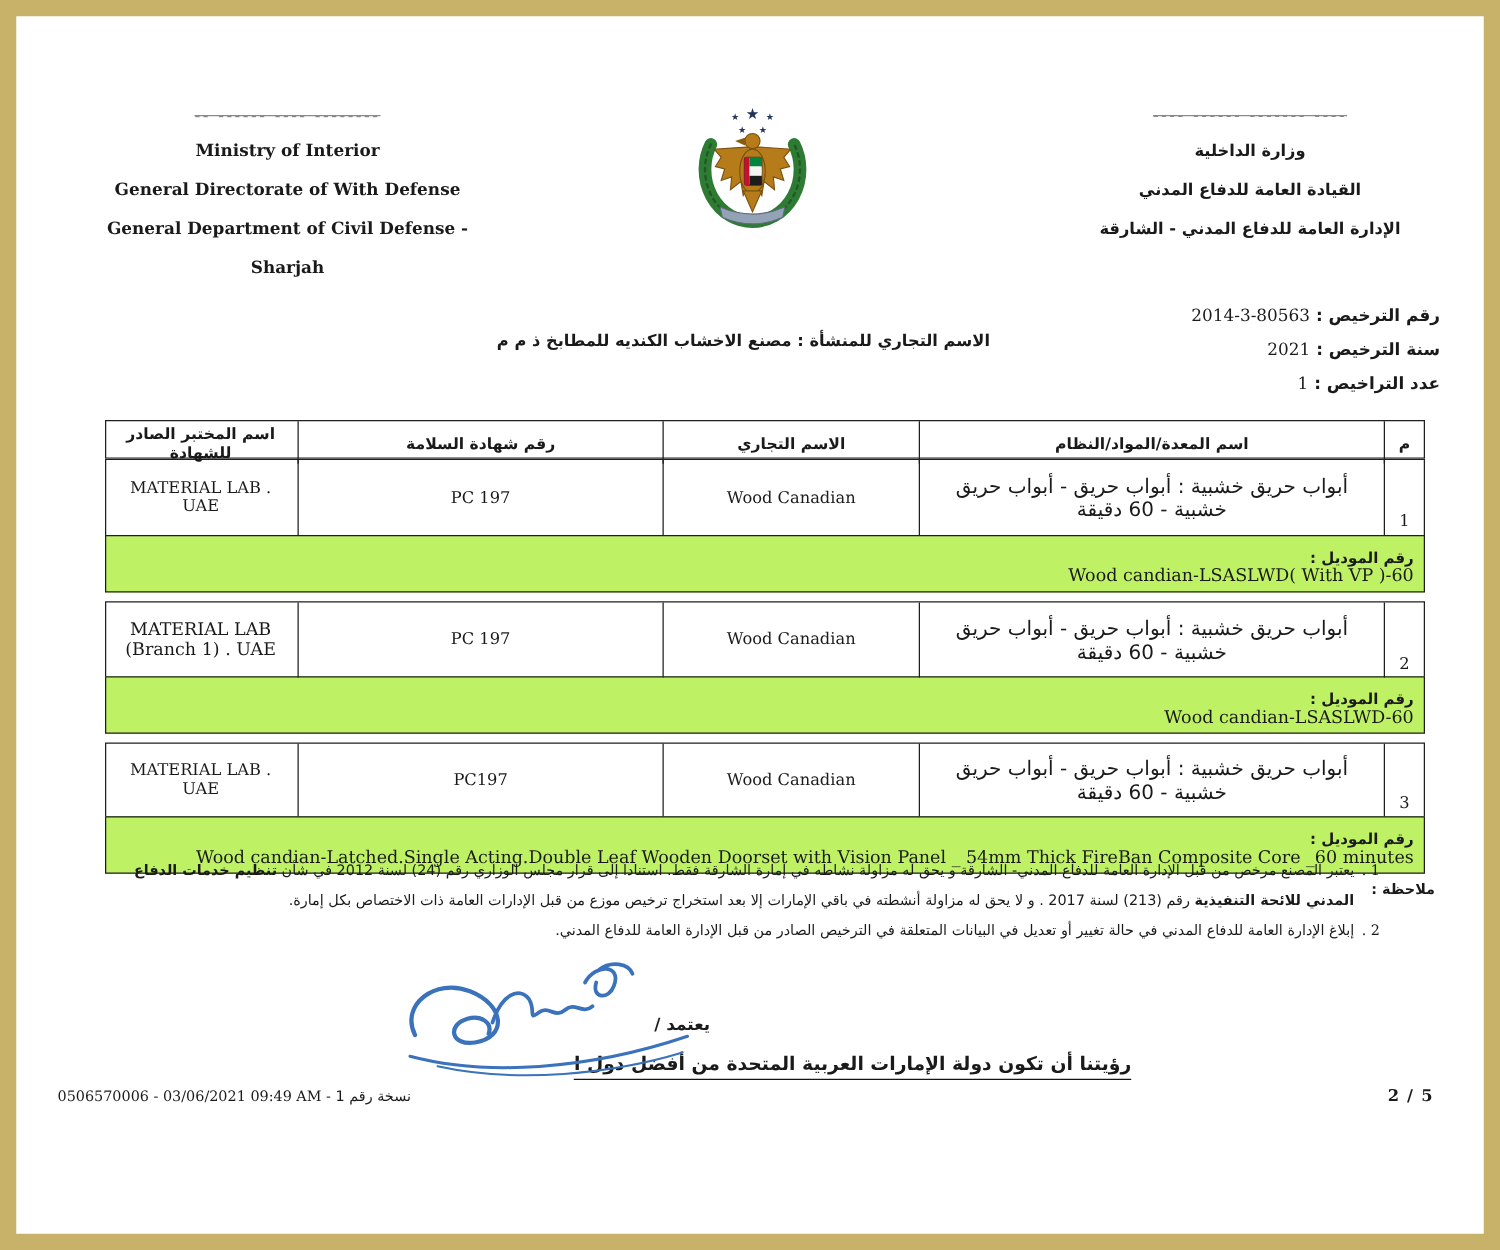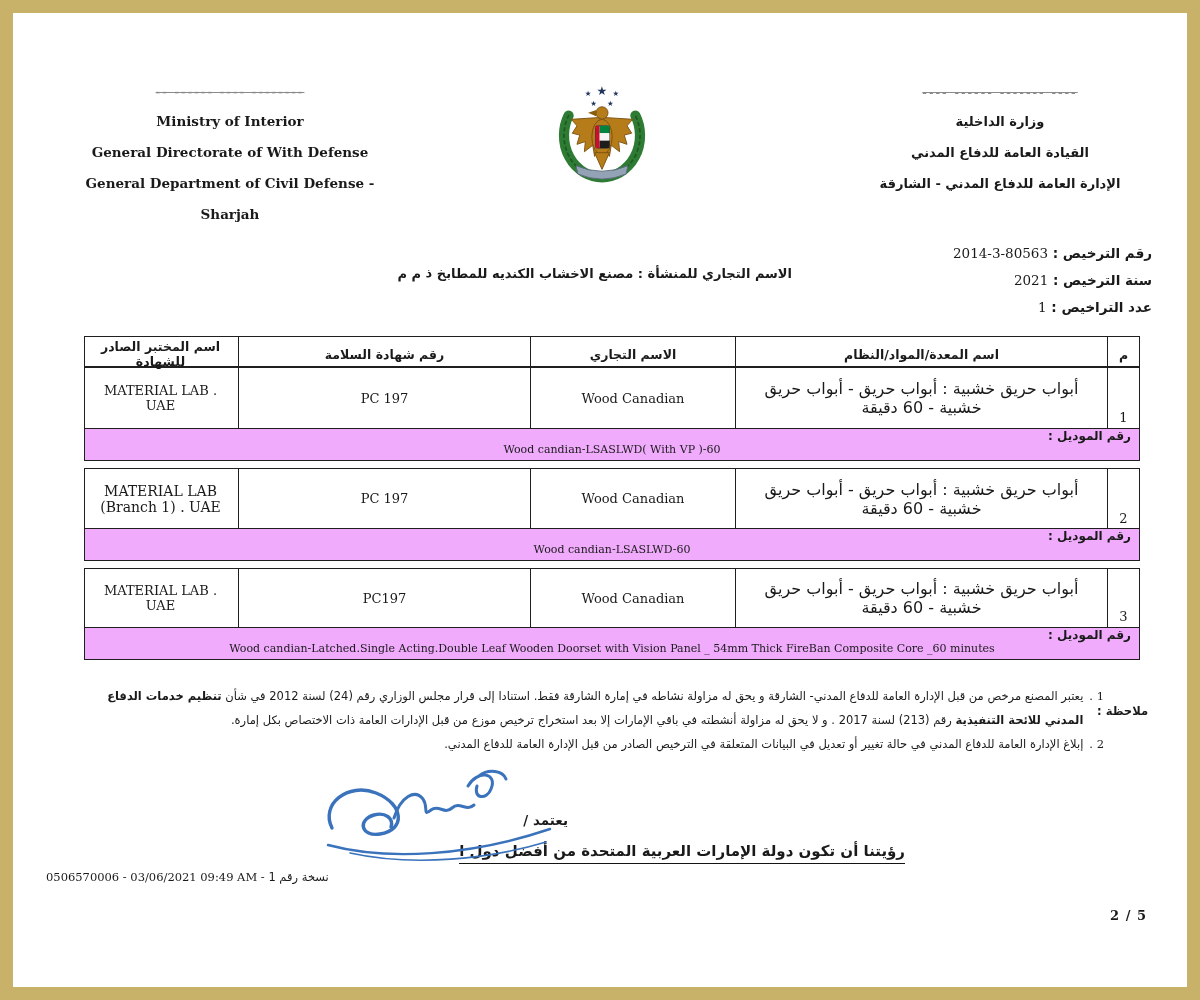--- a/index.html
+++ b/index.html
@@ -26,41 +26,41 @@
   
   .tbl{left:84px;top:336px;width:1056px;direction:rtl;}
   .trow{display:grid;grid-template-columns:32px 372px 205px 292px 155px;border:1.4px solid #1f1f1f;background:#fff;}
   .trow > div{border-left:1.4px solid #1f1f1f;display:flex;align-items:center;justify-content:center;text-align:center;padding:2px 6px;box-sizing:border-box;}
   .trow > div:last-child{border-left:none;}
   .thead{height:29px;font-weight:bold;font-size:12.5px;}
   .thead > div{align-items:center;}
   .cell-num{align-items:flex-end !important;font-size:13px;font-family:"DejaVu Serif","Liberation Serif",serif;padding-bottom:3px !important;}
   .cell-item{font-size:16px;direction:rtl;}
   .cell-en{font-family:"DejaVu Serif","Liberation Serif",serif;font-size:13px;direction:ltr;}
-  .mrow{border:1.4px solid #1f1f1f;margin-top:-1.4px;padding:0 8px 4px 8px;box-sizing:border-box;text-align:right;background:#f0abfc;}
+  .mrow{border:1.4px solid #1f1f1f;margin-top:-1.4px;padding:10px 8px 4px 8px;box-sizing:border-box;text-align:right;background:#bef264;}
   .mrow .mlab{font-weight:bold;font-size:12px;display:block;}
-  .mrow .mval{font-family:"DejaVu Serif","Liberation Serif",serif;font-size:11px;direction:ltr;display:block;text-align:center;unicode-bidi:isolate;}
+  .mrow .mval{font-family:"DejaVu Serif","Liberation Serif",serif;font-size:14px;direction:ltr;display:block;text-align:right;unicode-bidi:isolate;}
   .gap{height:7px;}
 
   
   .note-label{right:52px;top:704px;font-size:11.5px;font-weight:bold;}
   .notes{left:92px;top:684px;width:1012px;font-size:11.5px;line-height:24px;text-align:right;}
   .notes .nrow{display:flex;flex-direction:row;gap:6px;}
   .notes .nnum{font-family:"DejaVu Serif","Liberation Serif",serif;white-space:nowrap;}
   .notes .b{font-weight:bold;}
 
   
   .approve{right:632px;top:812px;font-size:13.5px;font-weight:bold;}
   .slogan{right:295px;top:842px;font-size:15px;font-weight:bold;border-bottom:1.6px solid #141414;padding-bottom:3px;white-space:nowrap;}
   .sig{left:318px;top:766px;width:240px;height:105px;z-index:2;}
 
   
   .foot-left{left:46px;top:870px;font-size:11.5px;}
   .foot-left .arpart{font-family:"DejaVu Sans","Liberation Sans",sans-serif;margin-top:24px;}
-  .pageno{right:53px;top:908px;font-size:13px;font-weight:bold;letter-spacing:1px;}
+  .pageno{right:53px;top:870px;font-size:13px;font-weight:bold;letter-spacing:1px;}
 </style>
 </head>
 <body>
 
 <div class="frame"></div>
 
 <div class="abs hdr-en en">
   <div class="faded">-- ------ ---- --------</div>
   <div>Ministry of Interior</div>
   <div>General Directorate of With Defense</div>

